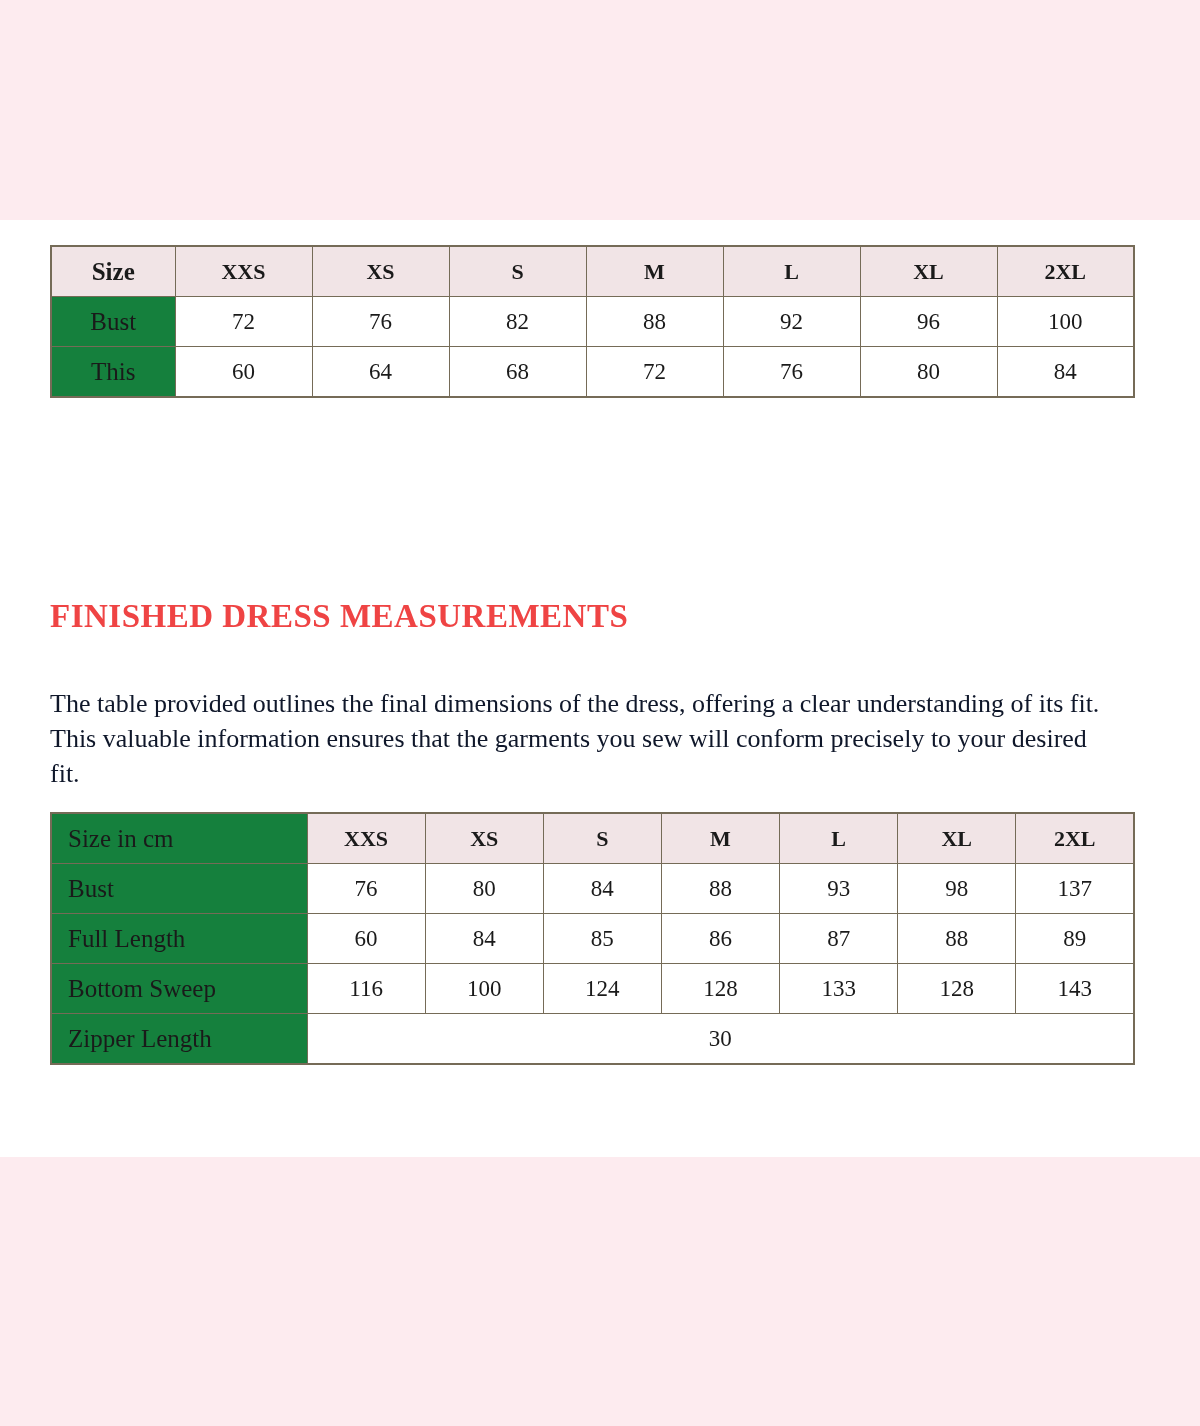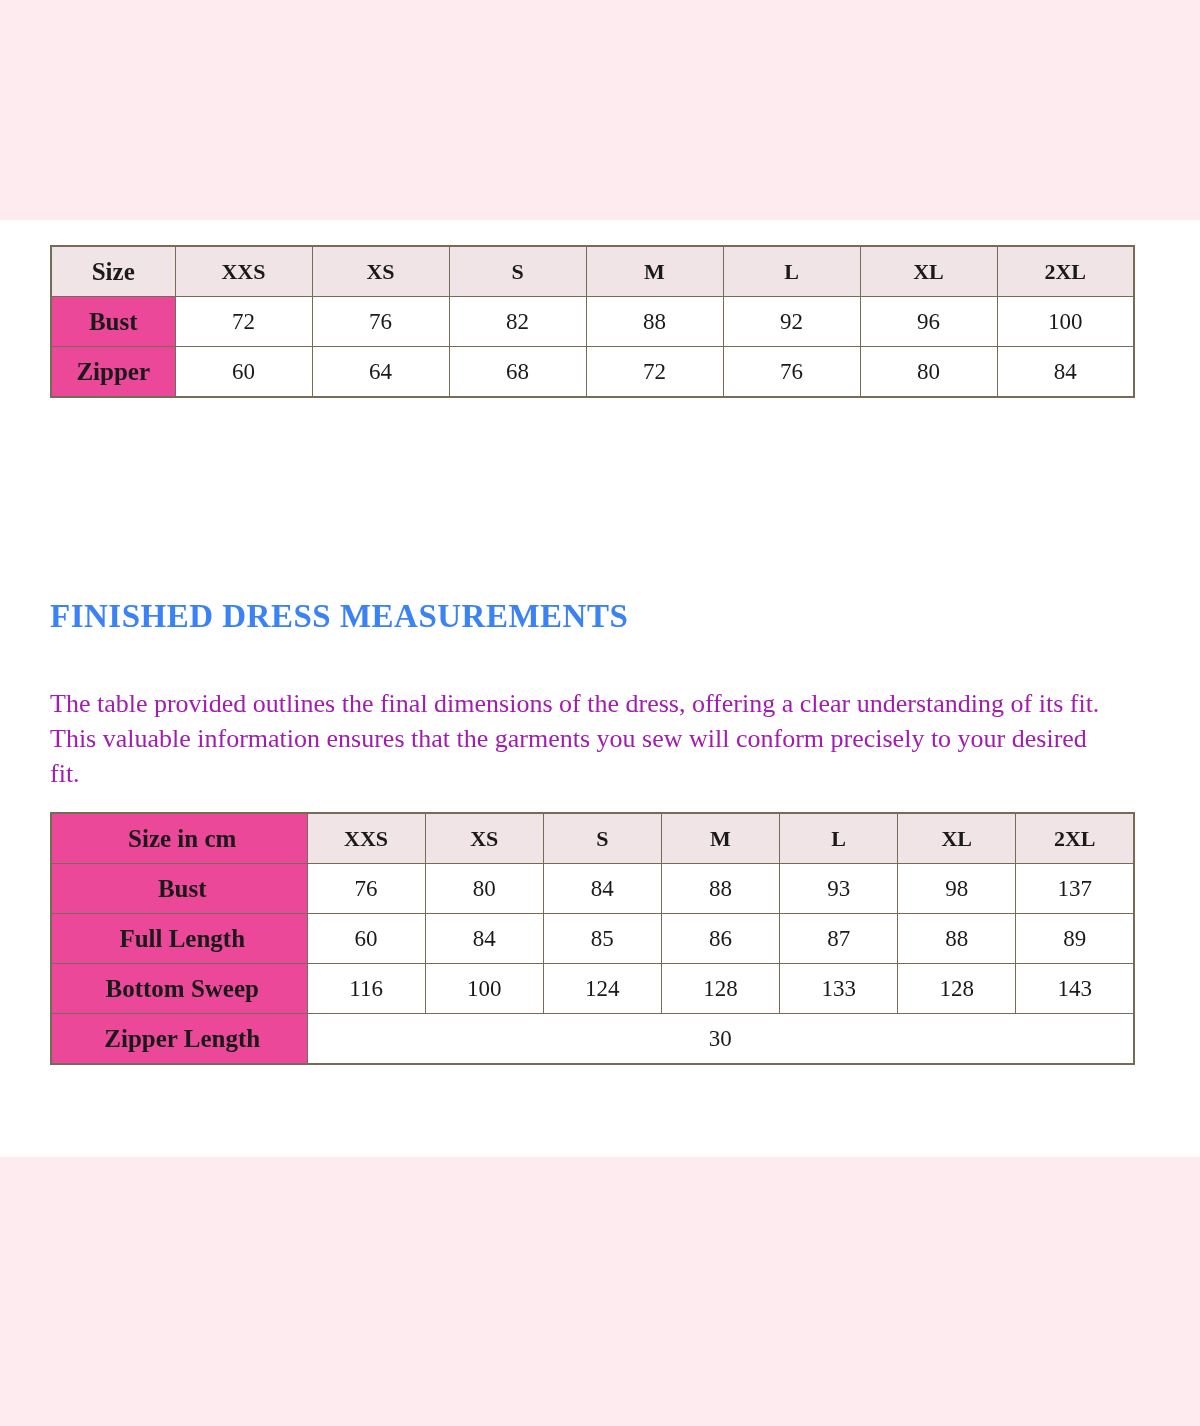--- a/index.html
+++ b/index.html
@@ -15,37 +15,37 @@
 
     table.chart {
       position: absolute; border-collapse: collapse; table-layout: fixed;
       border: 2px solid #756b57;
     }
     table.chart td {
       border: 1.5px solid #756b57; padding: 0; height: 49px;
       text-align: center; vertical-align: middle; font-size: 23px;
     }
     table.chart td.hd { background: #f1e4e6; font-weight: bold; font-size: 22px; margin-left: 13px; }
-    table.chart td.rl { background: #ec4899; font-weight: bold; font-size: 25px; }
+    table.chart td.rl { background: #15803d; font-weight: normal; font-size: 25px; }
 
     #t1 { left: 50px; top: 245px; width: 1085px; }
     #t1 td.rl { text-align: center; }
     #t1 td.hd.first { font-size: 25px; }
 
     #t2 { left: 50px; top: 812px; width: 1085px; }
-    #t2 td.rl { text-align: center; padding-left: 6px; }
+    #t2 td.rl { text-align: left; padding-left: 16px; }
 
     .heading {
       position: absolute; left: 50px; top: 598px;
-      font-size: 33px; font-weight: bold; color: #3b82f6; letter-spacing: 0.5px;
+      font-size: 33px; font-weight: bold; color: #ef4444; letter-spacing: 0.5px;
       margin: 0;
     }
     .intro {
       position: absolute; left: 50px; top: 686px; width: 1060px;
-      font-size: 26px; line-height: 35px; color: #a21caf; margin: 0;
+      font-size: 26px; line-height: 35px; color: #0f172a; margin: 0;
     }
   </style>
 </head>
 <body>
 
 <div class="band band-top"></div>
 
 <table id="t1" class="chart">
   <colgroup>
       <col style="width:124px">
@@ -72,21 +72,21 @@
       <td class="rl">Bust</td>
       <td>72</td>
       <td>76</td>
       <td>82</td>
       <td>88</td>
       <td>92</td>
       <td>96</td>
       <td>100</td>
     </tr>
     <tr>
-      <td class="rl">Zipper</td>
+      <td class="rl">This</td>
       <td>60</td>
       <td>64</td>
       <td>68</td>
       <td>72</td>
       <td>76</td>
       <td>80</td>
       <td>84</td>
     </tr>
   </tbody>
 </table>

